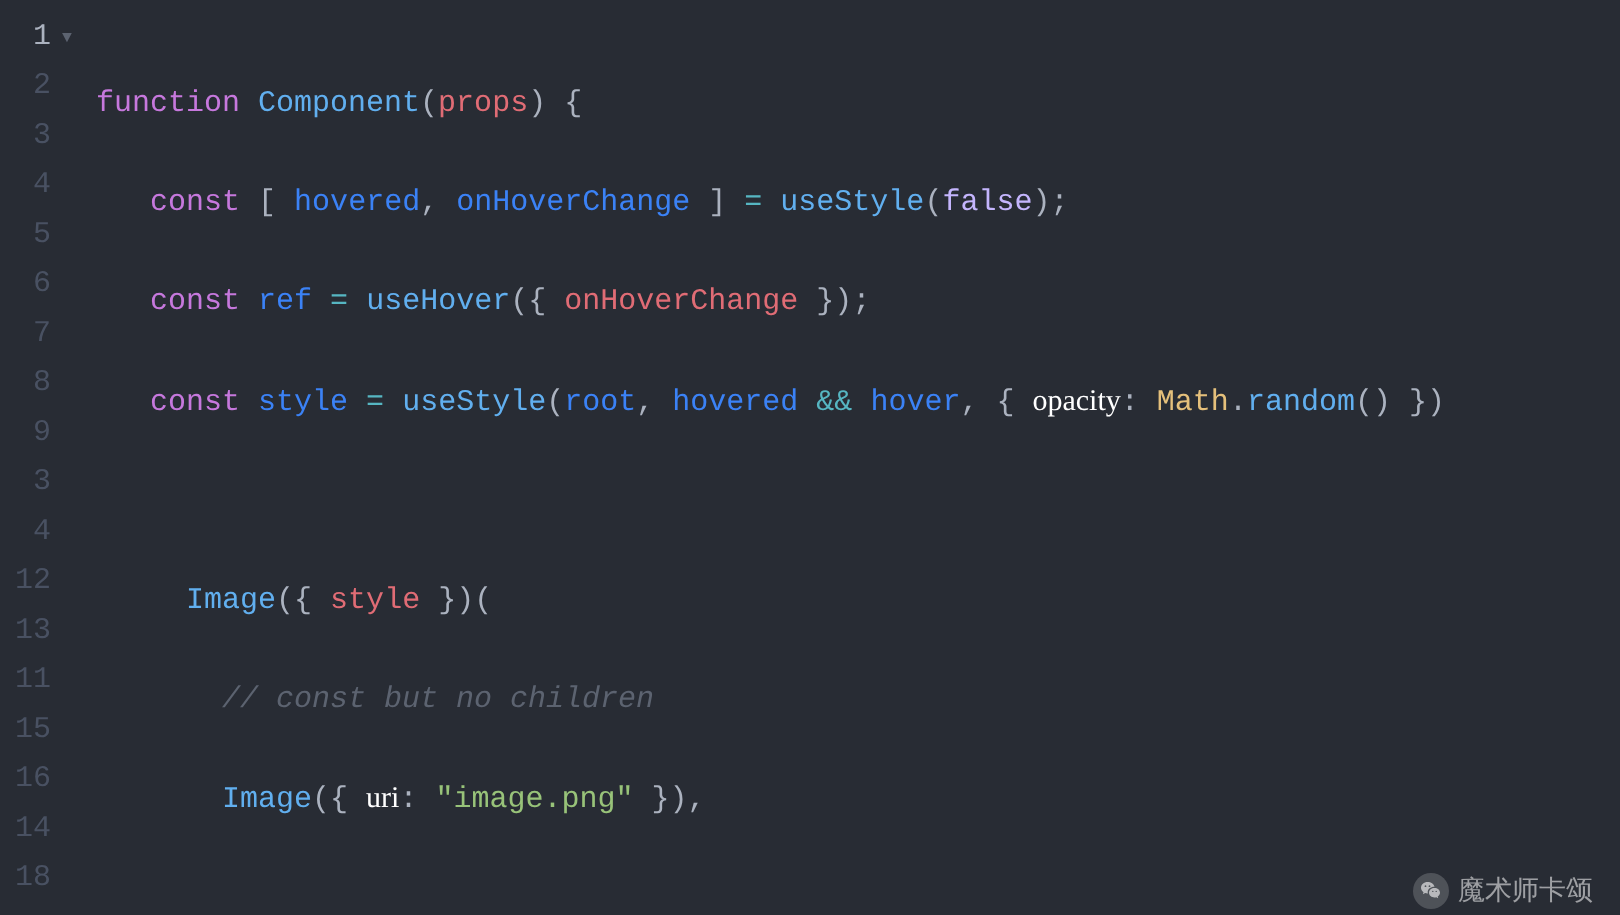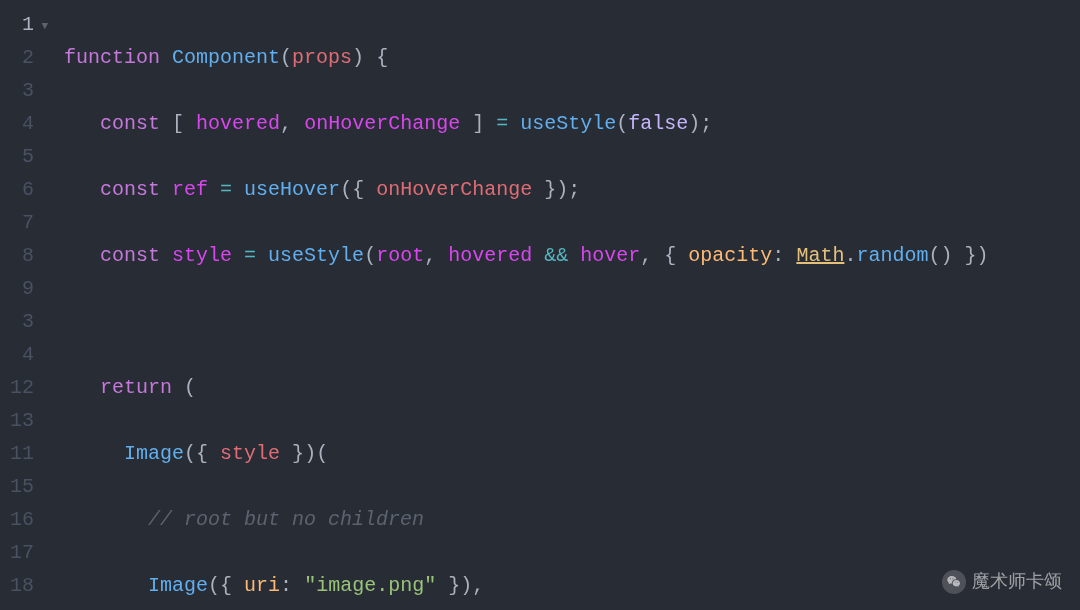--- a/index.html
+++ b/index.html
@@ -32,45 +32,45 @@
   .gutter .ln.active { color: #abb2bf; }
   .fold-arrow {
     position: absolute;
     right: 0px;
     top: 2px;
     font-size: 11px;
     color: #5c6370;
   }
   .code {
     flex: 1;
-    padding-top: 8px;
+    padding-top: 20px;
     padding-left: 16px;
     line-height: 33px;
     white-space: pre;
     color: #abb2bf;
     position: relative;
   }
   .line { display: block; }
 
   
   .kw   { color: #c678dd; }  
   .fn   { color: #61afef; }  
-  .var  { color: #d946ef; }  
-  .prop { color: #fdba74; }  
+  .var  { color: #3b82f6; }  
+  .prop { color: #ffffff; font-family: Liberation Serif, serif; }  
   .punc { color: #abb2bf; }  
   .str  { color: #98c379; }  
   .bool { color: #c4b5fd; }  
   .op   { color: #56b6c2; }  
   .cmt  { color: #5c6370; font-style: italic; } 
   .param{ color: #e06c75; }  
-  .cls  { color: #e5c07b; text-decoration: underline; }  
+  .cls  { color: #e5c07b; }  
 
   .watermark {
     position: absolute;
-    bottom: 12px;
+    bottom: 0;
     right: 18px;
     display: flex;
     align-items: center;
     gap: 6px;
     color: rgba(255,255,255,0.55);
     font-family: sans-serif;
     font-size: 18px;
   }
   .watermark-icon {
     width: 24px;
@@ -97,33 +97,32 @@
     <div class="ln">7</div>
     <div class="ln">8</div>
     <div class="ln">9</div>
     <div class="ln">3</div>
     <div class="ln">4</div>
     <div class="ln">12</div>
     <div class="ln">13</div>
     <div class="ln">11</div>
     <div class="ln">15</div>
     <div class="ln">16</div>
-    <div class="ln">17</div>
+    <div class="ln">14</div>
     <div class="ln">18</div>
   </div>
 
   <div class="code">
 <span class="line"><span class="kw">function</span> <span class="fn">Component</span><span class="punc">(</span><span class="param">props</span><span class="punc">)</span> <span class="punc">{</span></span>
 <span class="line">   <span class="kw">const</span> <span class="punc">[</span> <span class="var">hovered</span><span class="punc">,</span> <span class="var">onHoverChange</span> <span class="punc">]</span> <span class="op">=</span> <span class="fn">useStyle</span><span class="punc">(</span><span class="bool">false</span><span class="punc">)</span><span class="punc">;</span></span>
 <span class="line">   <span class="kw">const</span> <span class="var">ref</span> <span class="op">=</span> <span class="fn">useHover</span><span class="punc">(</span><span class="punc">{</span> <span class="param">onHoverChange</span> <span class="punc">}</span><span class="punc">)</span><span class="punc">;</span></span>
 <span class="line">   <span class="kw">const</span> <span class="var">style</span> <span class="op">=</span> <span class="fn">useStyle</span><span class="punc">(</span><span class="var">root</span><span class="punc">,</span> <span class="var">hovered</span> <span class="op">&amp;&amp;</span> <span class="var">hover</span><span class="punc">,</span> <span class="punc">{</span> <span class="prop">opacity</span><span class="punc">:</span> <span class="cls">Math</span><span class="punc">.</span><span class="fn">random</span><span class="punc">(</span><span class="punc">)</span> <span class="punc">}</span><span class="punc">)</span></span>
 <span class="line"> </span>
-<span class="line">   <span class="kw">return</span> <span class="punc">(</span></span>
 <span class="line">     <span class="fn">Image</span><span class="punc">(</span><span class="punc">{</span> <span class="param">style</span> <span class="punc">}</span><span class="punc">)</span><span class="punc">(</span></span>
-<span class="line">       <span class="cmt">// root but no children</span></span>
+<span class="line">       <span class="cmt">// const but no children</span></span>
 <span class="line">       <span class="fn">Image</span><span class="punc">(</span><span class="punc">{</span> <span class="prop">uri</span><span class="punc">:</span> <span class="str">"image.png"</span> <span class="punc">}</span><span class="punc">)</span><span class="punc">,</span></span>
 
 
 
 
 
 
 
 
 

